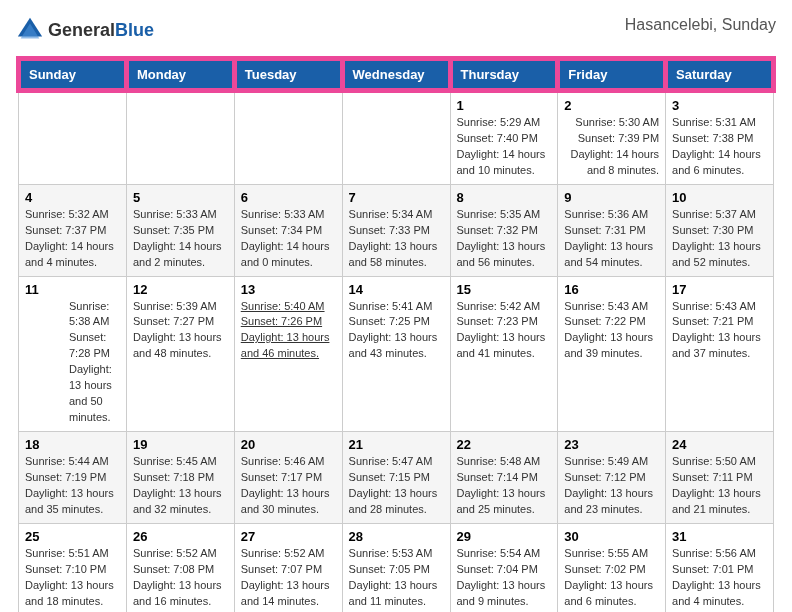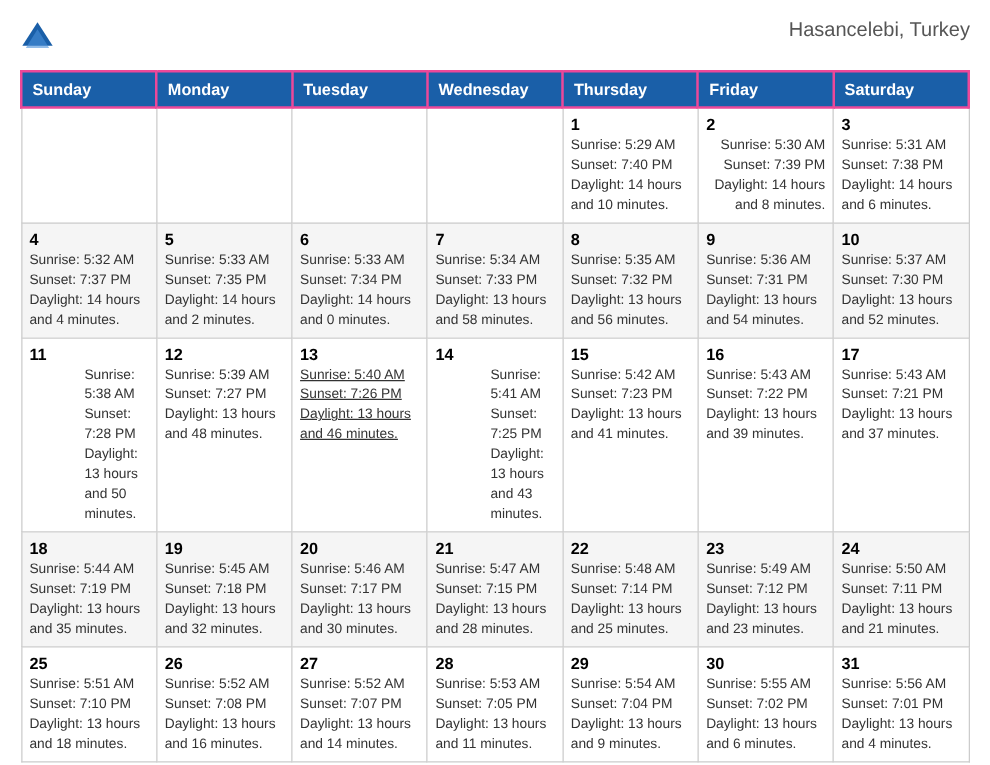--- a/index.html
+++ b/index.html
@@ -41,21 +41,21 @@
       width: 100%;
       border-collapse: collapse;
       border: 1px solid #ccc;
     }
     .calendar th {
       background-color: #1a5fa8;
       color: #fff;
       text-align: left;
       padding: 6px 8px;
       font-size: 13px;
-      border: 2px solid #ec4899;
+      border: 5px solid #ec4899;
     }
     .calendar td {
       vertical-align: top;
       padding: 5px 6px;
       border: 1px solid #ccc;
       font-size: 11px;
       width: 108px;
       min-height: 80px;
       height: 88px;
     }
@@ -81,23 +81,26 @@
   </style>
 </head>
 <body>
 
 <div class="header">
   <div class="logo">
     <svg class="logo-icon" viewBox="0 0 30 30" xmlns="http://www.w3.org/2000/svg">
       <polygon points="15,2 28,22 2,22" fill="#1a5fa8"></polygon>
       <polygon points="15,8 25,24 5,24" fill="#4a90d9" opacity="0.6"></polygon>
     </svg>
+    <div>
+      <span style="font-size:18px;font-weight:bold;color:#333;">General</span><span style="font-size:18px;font-weight:bold;color:#1a5fa8;">Blue</span>
+    </div>
   </div>
   <div class="title-area">
-    <div class="location">Hasancelebi, Turkey</div>
+    <div class="location">Hasancelebi, Sunday</div>
   </div>
 </div>
 
 <table class="calendar">
   <thead>
     <tr id="header-row">
     <th>Sunday</th>
         <th>Monday</th>
         <th>Tuesday</th>
         <th>Wednesday</th>
@@ -202,21 +205,21 @@
         </td>
         <td>
           <span class="day-num">13</span>
           <div class="day-info" style="white-space: pre-line; text-decoration: underline;">Sunrise: 5:40 AM
 Sunset: 7:26 PM
 Daylight: 13 hours
 and 46 minutes.</div>
         </td>
         <td>
           <span class="day-num">14</span>
-          <div class="day-info" style="white-space: pre-line; margin-left: 44px;">Sunrise: 5:41 AM
+          <div class="day-info" style="white-space: pre-line;">Sunrise: 5:41 AM
 Sunset: 7:25 PM
 Daylight: 13 hours
 and 43 minutes.</div>
         </td>
         <td>
           <span class="day-num">15</span>
           <div class="day-info" style="white-space: pre-line;">Sunrise: 5:42 AM
 Sunset: 7:23 PM
 Daylight: 13 hours
 and 41 minutes.</div>

